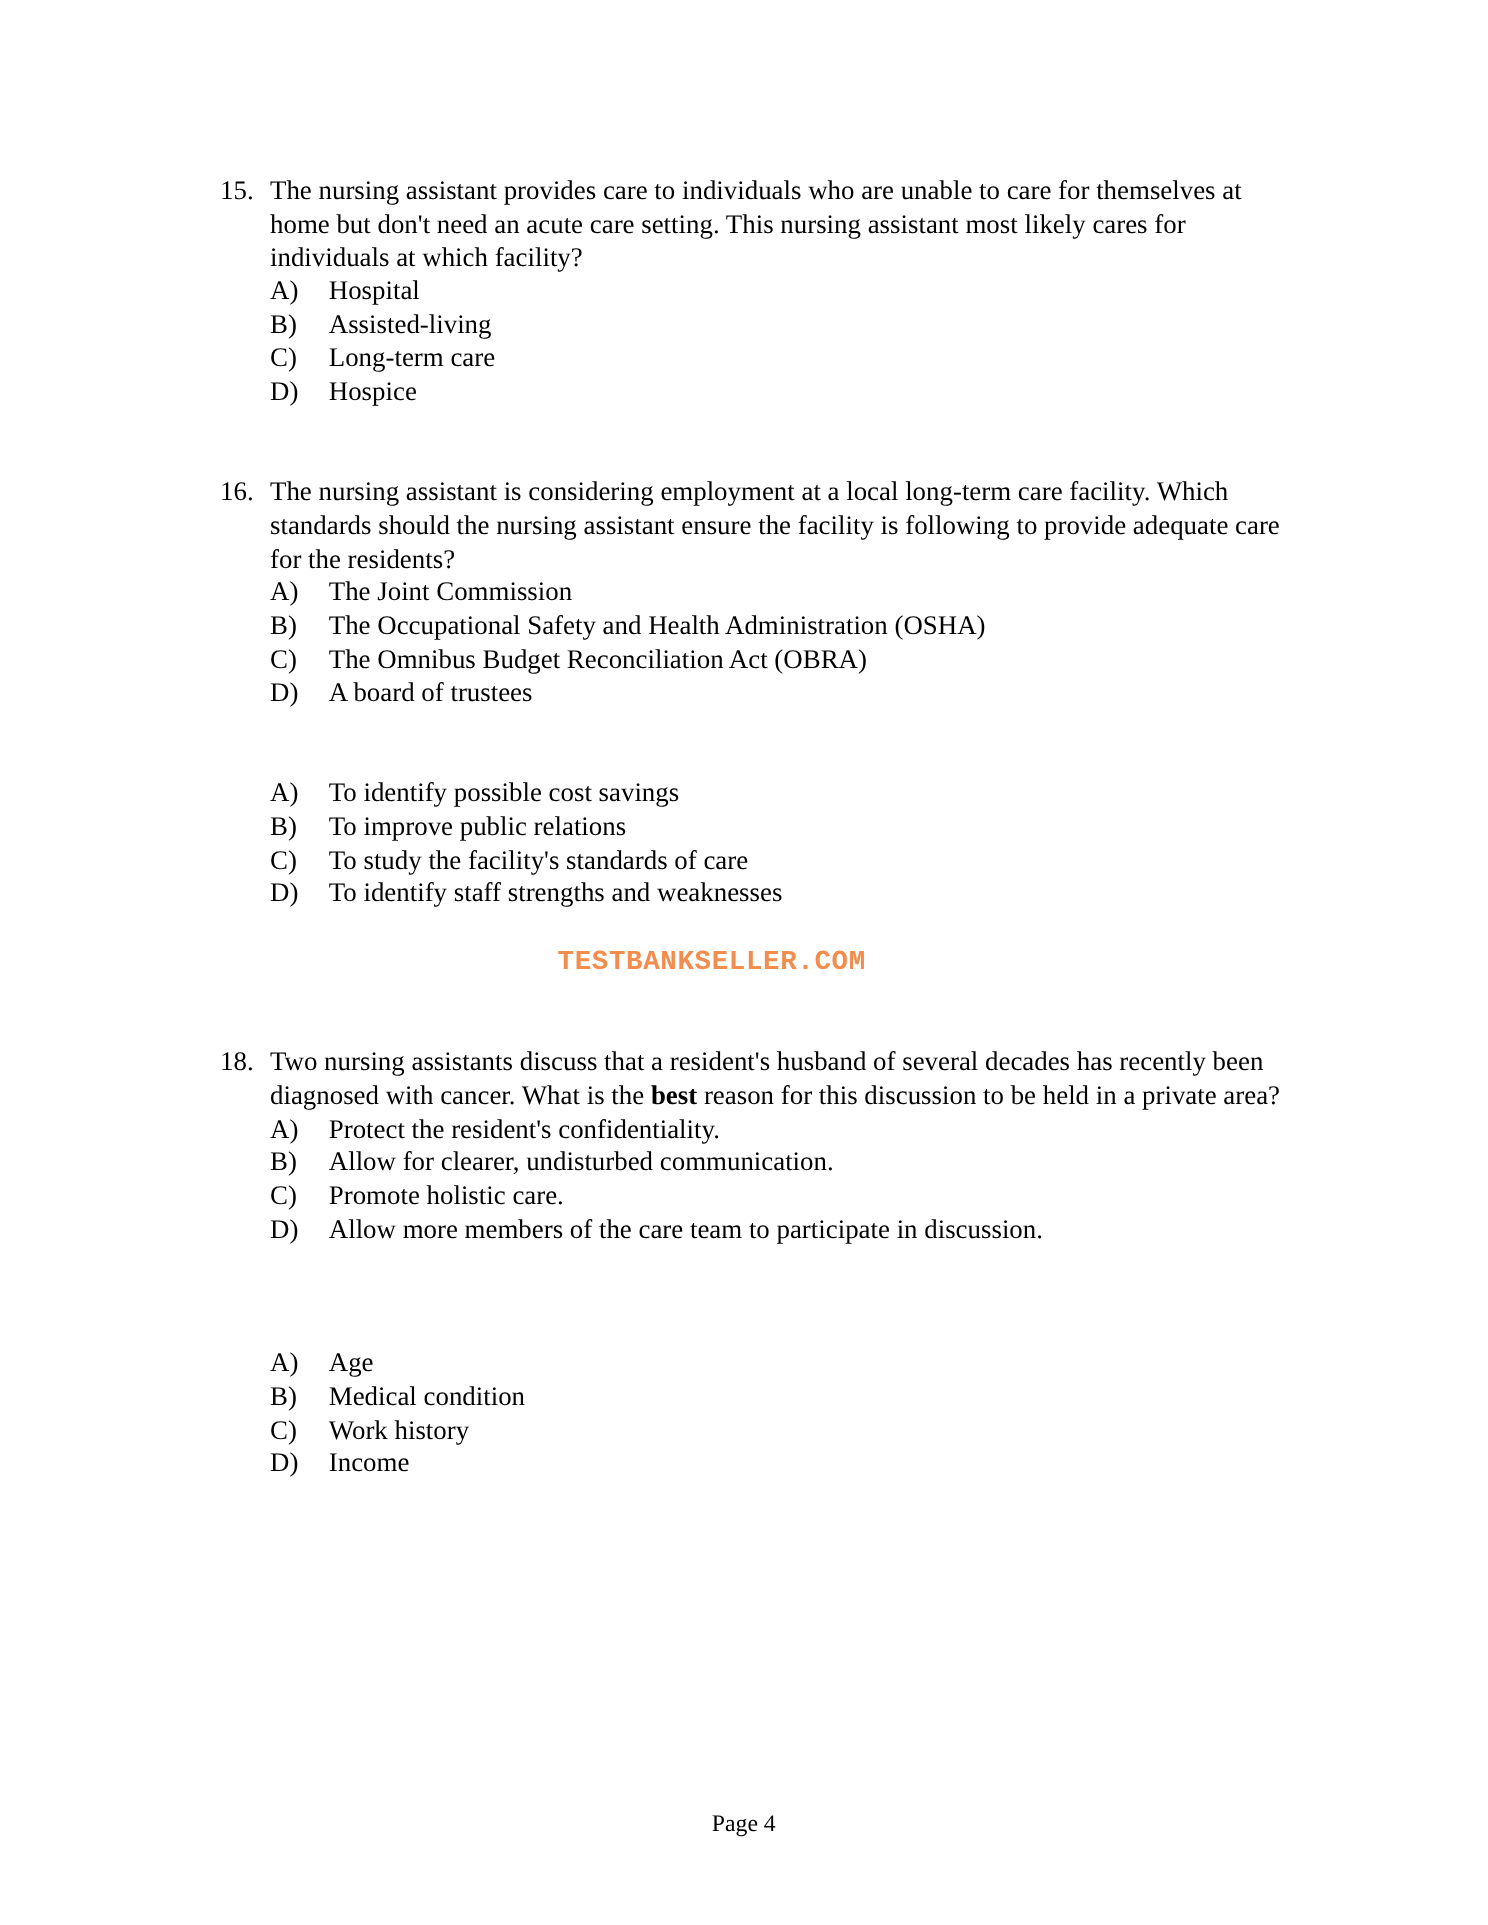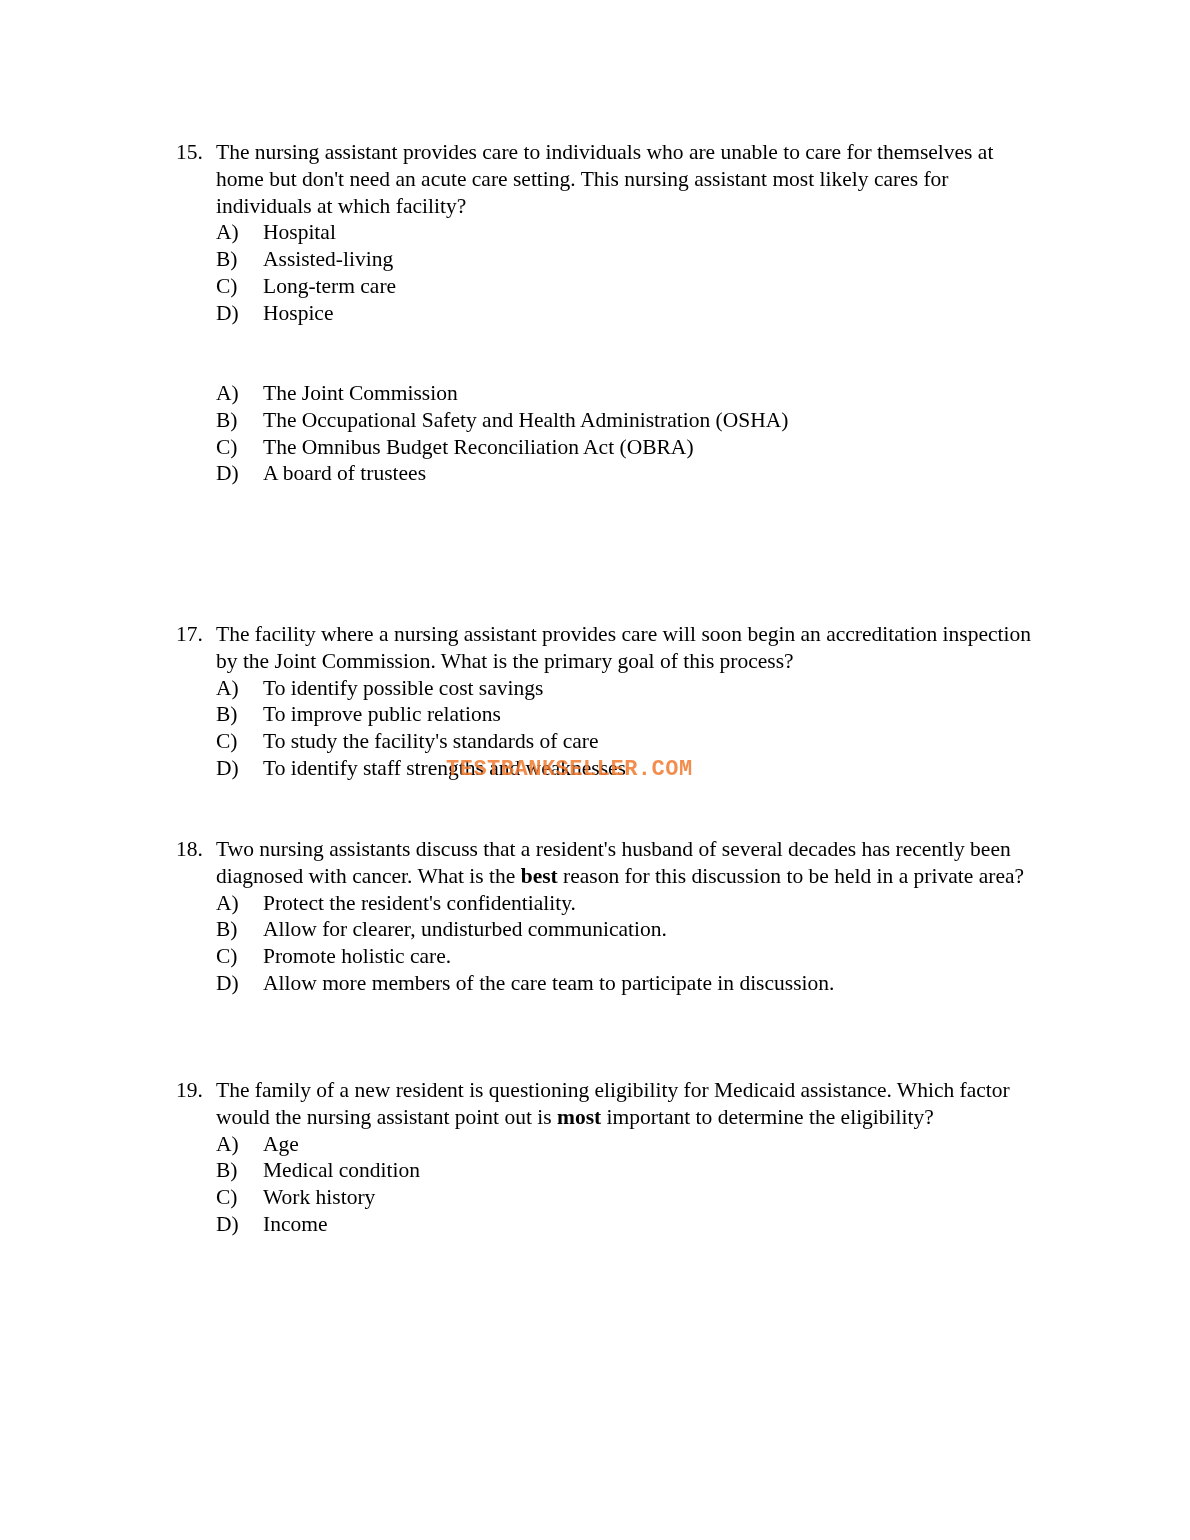--- a/index.html
+++ b/index.html
@@ -101,20 +101,24 @@
           <span class="opt-text">Long-term care</span>
         </li>
       <li class="option">
           <span class="opt-letter">D)</span>
           <span class="opt-text">Hospice</span>
         </li>
     </ul>
   </div>
 
   <div class="question" style="top:380px">
+    <div class="q-line">
+      <span class="q-num">16.</span>
+      <span class="q-text">The nursing assistant is considering employment at a local long-term care facility. Which standards should the nursing assistant ensure the facility is following to provide adequate care for the residents?</span>
+    </div>
     <ul class="options">
       <li class="option">
           <span class="opt-letter">A)</span>
           <span class="opt-text">The Joint Commission</span>
         </li>
       <li class="option">
           <span class="opt-letter">B)</span>
           <span class="opt-text">The Occupational Safety and Health Administration (OSHA)</span>
         </li>
       <li class="option">
@@ -122,24 +126,20 @@
           <span class="opt-text">The Omnibus Budget Reconciliation Act (OBRA)</span>
         </li>
       <li class="option">
           <span class="opt-letter">D)</span>
           <span class="opt-text">A board of trustees</span>
         </li>
     </ul>
   </div>
 
   <div class="question" style="top:621px">
-    <div class="q-line">
-      <span class="q-num">17.</span>
-      <span class="q-text">The facility where a nursing assistant provides care will soon begin an accreditation inspection by the Joint Commission. What is the primary goal of this process?</span>
-    </div>
     <ul class="options">
       <li class="option">
           <span class="opt-letter">A)</span>
           <span class="opt-text">To identify possible cost savings</span>
         </li>
       <li class="option">
           <span class="opt-letter">B)</span>
           <span class="opt-text">To improve public relations</span>
         </li>
       <li class="option">
@@ -172,24 +172,20 @@
           <span class="opt-text">Promote holistic care.</span>
         </li>
       <li class="option">
           <span class="opt-letter">D)</span>
           <span class="opt-text">Allow more members of the care team to participate in discussion.</span>
         </li>
     </ul>
   </div>
 
   <div class="question" style="top:1077px">
-    <div class="q-line">
-      <span class="q-num">19.</span>
-      <span class="q-text">The family of a new resident is questioning eligibility for Medicaid assistance. Which factor would the nursing assistant point out is <b>most</b> important to determine the eligibility?</span>
-    </div>
     <ul class="options">
       <li class="option">
           <span class="opt-letter">A)</span>
           <span class="opt-text">Age</span>
         </li>
       <li class="option">
           <span class="opt-letter">B)</span>
           <span class="opt-text">Medical condition</span>
         </li>
       <li class="option">
@@ -198,13 +194,14 @@
         </li>
       <li class="option">
           <span class="opt-letter">D)</span>
           <span class="opt-text">Income</span>
         </li>
     </ul>
   </div>
 
   <div class="watermark" style="color: rgb(240, 122, 48);">TESTBANKSELLER.COM</div>
 
+  <div class="footer">Page 4</div>
 </div>
 
 </body></html>

